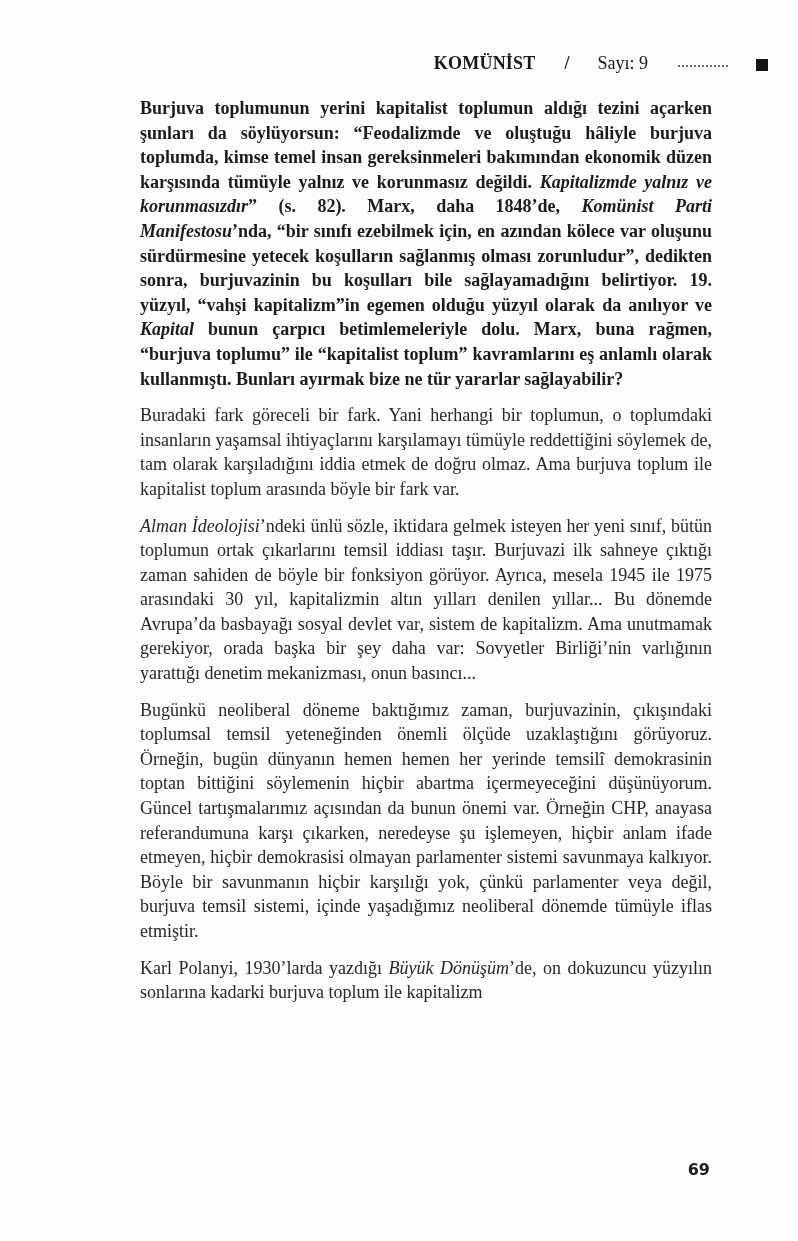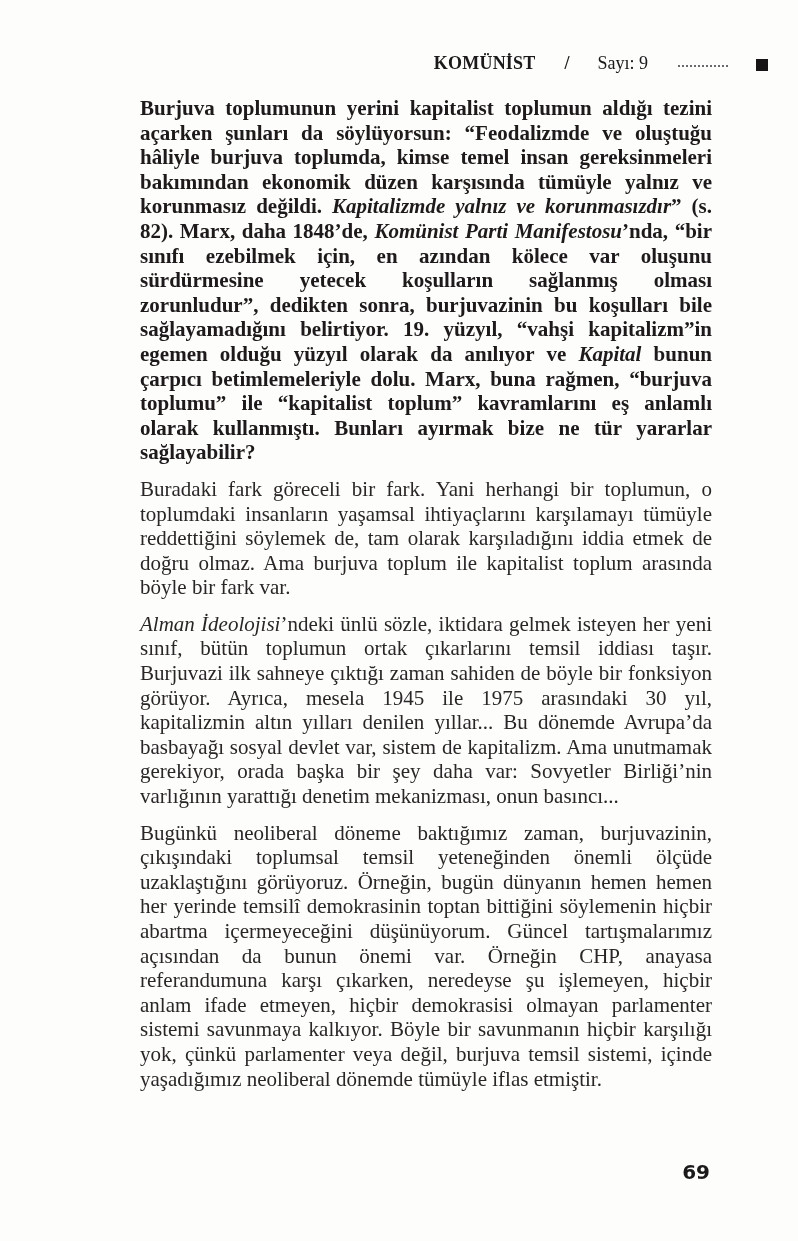--- a/index.html
+++ b/index.html
@@ -52,21 +52,21 @@
     background: #171415;
     margin-top: 4px;
   }
   
   .article-body {
     position: absolute;
     top: 96px;
     left: 140px;
     width: 572px;
     text-align: justify;
-    font-size: 21px;
+    font-size: 18px;
     line-height: 24.6px;
     color: #2a2627;
   }
   .para {
     margin: 0 0 12px 0;
     padding: 0;
   }
   .para.lead {
     font-weight: bold;
     color: #1e1a1b;
@@ -74,21 +74,21 @@
   }
   .seg-it { font-style: italic; }
   .seg-bd { font-weight: bold; }
   
   .page-number {
     position: absolute;
     top: 1160px;
     right: 88px;
     font-family: "DejaVu Sans", sans-serif;
     font-weight: bold;
-    font-size: 20px;
+    font-size: 16px;
     color: #1c191a;
   }
 </style>
 </head>
 <body>
 
 <div class="page">
 
   <div class="running-header">
     <span class="journal-name">KOMÜNİST</span>
@@ -96,17 +96,18 @@
     <span class="issue-label">Sayı: 9</span>
     <span class="dotted-rule"></span>
     <span class="end-square"></span>
   </div>
 
   <div class="article-body">
       <p class="para lead"><span class="seg-bd">Burjuva toplumunun yerini kapitalist toplumun aldığı tezini açarken şunları da söylüyorsun: “Feodalizmde ve oluştuğu hâliyle burjuva toplumda, kimse temel insan gereksinmeleri bakımından ekonomik düzen karşısında tümüyle yalnız ve korunmasız değildi. </span><span class="seg-it seg-bd">Kapitalizmde yalnız ve korunmasızdır</span><span class="seg-bd">” (s. 82). Marx, daha 1848’de, </span><span class="seg-it seg-bd">Komünist Parti Manifestosu</span><span class="seg-bd">’nda, “bir sınıfı ezebilmek için, en azından kölece var oluşunu sürdürmesine yetecek koşulların sağlanmış olması zorunludur”, dedikten sonra, burjuvazinin bu koşulları bile sağlayamadığını belirtiyor. 19. yüzyıl, “vahşi kapitalizm”in egemen olduğu yüzyıl olarak da anılıyor ve </span><span class="seg-it seg-bd">Kapital</span><span class="seg-bd"> bunun çarpıcı betimlemeleriyle dolu. Marx, buna rağmen, “burjuva toplumu” ile “kapitalist toplum” kavramlarını eş anlamlı olarak kullanmıştı. Bunları ayırmak bize ne tür yararlar sağlayabilir?</span></p>
       <p class="para"><span>Buradaki fark göreceli bir fark. Yani herhangi bir toplumun, o toplumdaki insanların yaşamsal ihtiyaçlarını karşılamayı tümüyle reddettiğini söylemek de, tam olarak karşıladığını iddia etmek de doğru olmaz. Ama burjuva toplum ile kapitalist toplum arasında böyle bir fark var.</span></p>
       <p class="para"><span class="seg-it">Alman İdeolojisi</span><span>’ndeki ünlü sözle, iktidara gelmek isteyen her yeni sınıf, bütün toplumun ortak çıkarlarını temsil iddiası taşır. Burjuvazi ilk sahneye çıktığı zaman sahiden de böyle bir fonksiyon görüyor. Ayrıca, mesela 1945 ile 1975 arasındaki 30 yıl, kapitalizmin altın yılları denilen yıllar... Bu dönemde Avrupa’da basbayağı sosyal devlet var, sistem de kapitalizm. Ama unutmamak gerekiyor, orada başka bir şey daha var: Sovyetler Birliği’nin varlığının yarattığı denetim mekanizması, onun basıncı...</span></p>
       <p class="para"><span>Bugünkü neoliberal döneme baktığımız zaman, burjuvazinin, çıkışındaki toplumsal temsil yeteneğinden önemli ölçüde uzaklaştığını görüyoruz. Örneğin, bugün dünyanın hemen hemen her yerinde temsilî demokrasinin toptan bittiğini söylemenin hiçbir abartma içermeyeceğini düşünüyorum. Güncel tartışmalarımız açısından da bunun önemi var. Örneğin CHP, anayasa referandumuna karşı çıkarken, neredeyse şu işlemeyen, hiçbir anlam ifade etmeyen, hiçbir demokrasisi olmayan parlamenter sistemi savunmaya kalkıyor. Böyle bir savunmanın hiçbir karşılığı yok, çünkü parlamenter veya değil, burjuva temsil sistemi, içinde yaşadığımız neoliberal dönemde tümüyle iflas etmiştir.</span></p>
+      <p class="para"><span>Karl Polanyi, 1930’larda yazdığı </span><span class="seg-it">Büyük Dönüşüm</span><span>’de, on dokuzuncu yüzyılın sonlarına kadarki burjuva toplum ile kapitalizm</span></p>
     </div>
 
   <div class="page-number">69</div>
 
 </div>
 
 </body></html>

